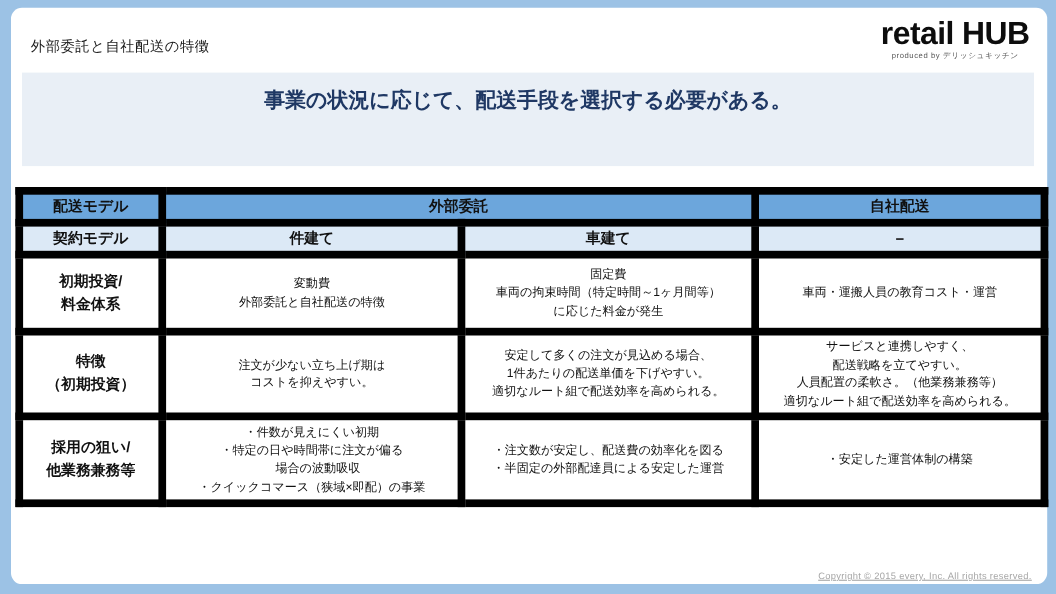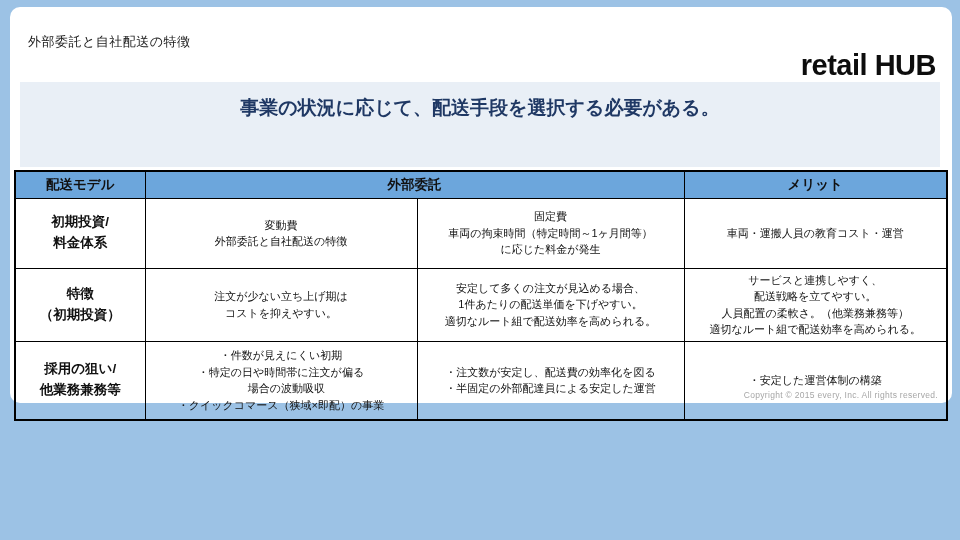--- a/index.html
+++ b/index.html
@@ -5,66 +5,66 @@
   * { margin:0; padding:0; box-sizing:border-box; }
   html,body { width:960px; height:540px; }
   body {
     position:relative;
     background:#9CC2E5;
     font-family:"Liberation Sans","DejaVu Sans",sans-serif;
     overflow:hidden;
   }
   .card {
     position:absolute; left:10px; top:7px;
-    width:942px; height:396px;
+    width:942px; height:524px;
     background:#ffffff;
     border-radius:10px;
   }
   .page-title {
     position:absolute; left:18px; top:26px;
     font-size:13px; color:#1a1a1a; letter-spacing:0.5px;
   }
   .logo { position:absolute; right:16px; top:8px; text-align:center; }
-  .logo-main { font-size:29px; color:#0d0d0d; letter-spacing:-0.5px; white-space:pre;margin-top:34px; }
+  .logo-main { font-size:29px; color:#0d0d0d; letter-spacing:-0.5px; white-space:pre; }
   .logo-retail { font-weight:600; }
   .logo-hub { font-weight:800; }
   .logo-tagline { font-size:7px; color:#555; margin-top:-2px; letter-spacing:0.5px; }
   .banner {
-    position:absolute; left:10px; top:75px; right:12px; height:85px;
+    position:absolute; left:10px; top:59px; right:12px; height:85px;
     background:#E9EFF6;
     color:#1F3864; font-weight:bold; font-size:19px;
     text-align:center; line-height:34px;
     padding-top:9px;
   }
   table.cmp {
     position:absolute; left:4px; top:163px;
     width:932px;
     border-collapse:collapse; table-layout:fixed;
     border:2px solid #000;
   }
   table.cmp td {
-    border:1px solid #000000;
+    border:7px solid #000000;
     text-align:center; vertical-align:middle;
     white-space:pre-line;
     color:#111;
     padding:2px 6px;
   }
   td.h1 { background:#6CA6DC; font-weight:bold; font-size:13.5px; }
   td.h2 { background:#DCE9F6; font-weight:bold; font-size:13.5px; }
   td.rowlabel { font-weight:bold; font-size:13.5px; line-height:1.55; }
   td.cell { font-size:11px; line-height:1.5; }
   tr.r1 { height:27px; }
   tr.r2 { height:28px; }
   tr.r3 { height:70px; }
   tr.r4 { height:73px; }
   tr.r5 { height:69px; }
   tr.r6 { height:79px; }
   .footer {
     position:absolute; right:14px; bottom:3px;
-    font-size:8.5px; color:#a6a6a6; letter-spacing:0.3px;
+    font-size:8.5px; color:#a6a6a6; letter-spacing:0.3px;text-decoration:underline;
   }
 </style>
 </head>
 <body>
 
 <div class="card">
 
   <div class="page-title">外部委託と自社配送の特徴</div>
 
   <div class="logo">
@@ -80,21 +80,27 @@
     <colgroup>
       <col style="width:130px">
       <col style="width:272px">
       <col style="width:267px">
       <col style="width:263px">
     </colgroup>
     <tbody>
       <tr class="r1">
         <td class="h1">配送モデル</td>
         <td class="h1" colspan="2">外部委託</td>
-        <td class="h1">メリット</td>
+        <td class="h1">自社配送</td>
+      </tr>
+      <tr class="r2">
+        <td class="h2">契約モデル</td>
+        <td class="h2">件建て</td>
+        <td class="h2">車建て</td>
+        <td class="h2">−</td>
       </tr>
       <tr class="r3">
         <td class="rowlabel">初期投資/
 料金体系</td>
         <td class="cell">変動費
 外部委託と自社配送の特徴</td>
         <td class="cell">固定費
 車両の拘束時間（特定時間～1ヶ月間等）
 に応じた料金が発生</td>
         <td class="cell">車両・運搬人員の教育コスト・運営</td>

